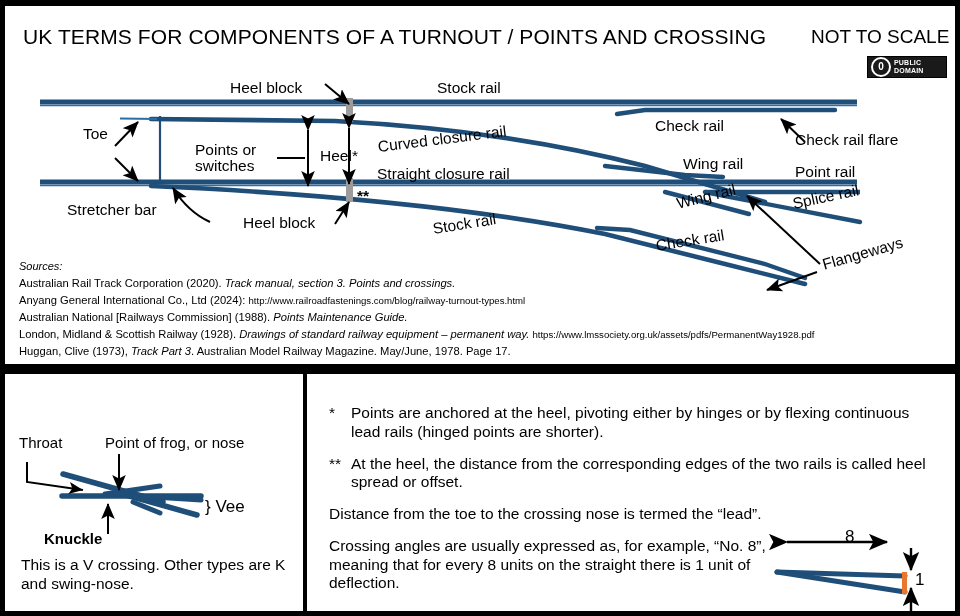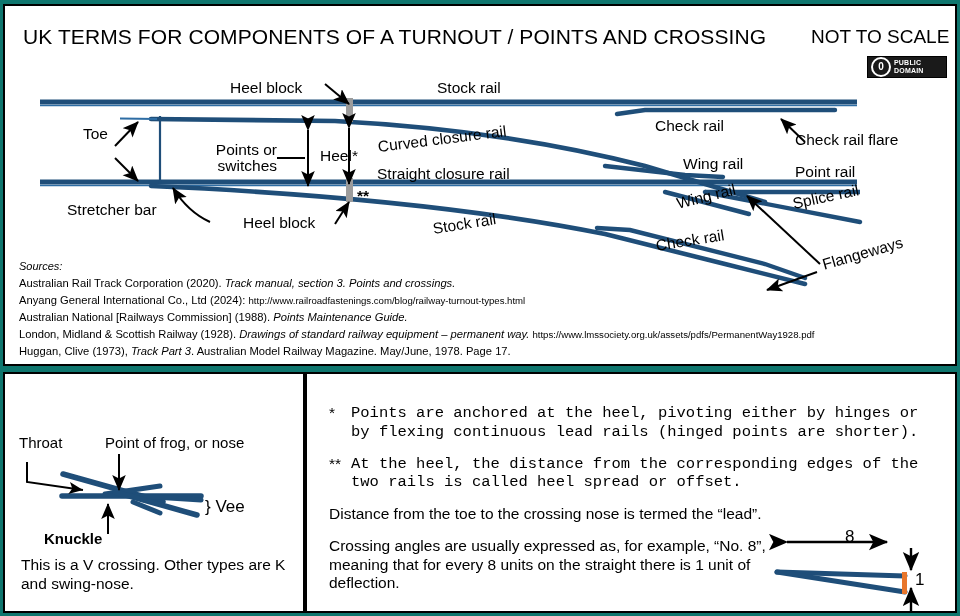--- a/index.html
+++ b/index.html
@@ -1,55 +1,55 @@
 <!DOCTYPE html>
 <html><head>
 <meta charset="utf-8">
 <style>
   html,body{margin:0;padding:0;background:#ffffff;}
   body{width:960px;height:616px;font-family:"Liberation Sans",sans-serif;color:#000;}
-  #page{position:relative;width:960px;height:616px;overflow:hidden;background:#0f766e;}
+  #page{position:relative;width:960px;height:616px;overflow:hidden;background:#000000;}
 
   .panel{position:absolute;border:2px solid #000;box-sizing:border-box;background:#fff;}
   #main-panel{left:3px;top:4px;width:954px;height:362px;}
   #frog-panel{left:3px;top:372px;width:302px;height:241px;}
   #notes-panel{left:305px;top:372px;width:652px;height:241px;}
 
   #title{position:absolute;left:18px;top:19px;font-size:21px;letter-spacing:.1px;white-space:nowrap;}
   #nts{position:absolute;left:806px;top:20px;font-size:19px;white-space:nowrap;}
 
   #pd-badge{position:absolute;left:862px;top:50px;width:80px;height:22px;background:#1a1a1a;
             border:1px solid #000;display:flex;align-items:center;padding:0 3px;box-sizing:border-box;}
   #pd-badge .pd-circle{width:16px;height:16px;border-radius:50%;border:2px solid #fff;color:#fff;
             font-size:10px;font-weight:bold;display:flex;align-items:center;justify-content:center;
             line-height:1;flex:0 0 auto;}
   #pd-badge .pd-txt{color:#fff;font-size:7px;font-weight:bold;line-height:8px;margin-left:3px;letter-spacing:.2px;}
 
   .lbl{position:absolute;white-space:nowrap;font-size:15.5px;line-height:1.05;}
-  .lbl.two{line-height:1.02;white-space:normal;text-align:right;}
+  .lbl.two{line-height:1.02;white-space:normal;text-align:left;}
 
   #svg-main{position:absolute;left:0;top:0;width:954px;height:362px;}
 
   
   #sources{position:absolute;left:14px;top:252px;width:930px;font-size:11.2px;line-height:1.52;}
   #sources .src-head{font-style:italic;font-size:11px;}
   #sources .it{font-style:italic;}
   #sources .url{font-size:9.6px;}
 
   
   #frog-title{position:absolute;left:16px;top:14px;font-size:20px;}
   #frog-svg{position:absolute;left:0;top:0;width:302px;height:241px;}
   .ftxt{position:absolute;white-space:nowrap;font-size:15px;}
   #frog-note{position:absolute;left:16px;top:182px;width:272px;font-size:15.5px;line-height:1.2;}
 
   
   #notes{position:absolute;left:22px;top:30px;width:608px;font-size:15.5px;line-height:1.21;}
   .note-row{display:flex;margin-bottom:13px;}
   .note-mark{flex:0 0 auto;width:22px;}
-  .note-body{flex:1 1 auto;font-family:Liberation Mono, monospace;}
+  .note-body{flex:1 1 auto;}
   .note-plain{margin-bottom:13px;}
   #angle-svg{position:absolute;left:452px;top:152px;width:196px;height:86px;}
 </style>
 </head>
 <body>
 
 <div id="page">
 
   <div class="panel" id="main-panel">
 

